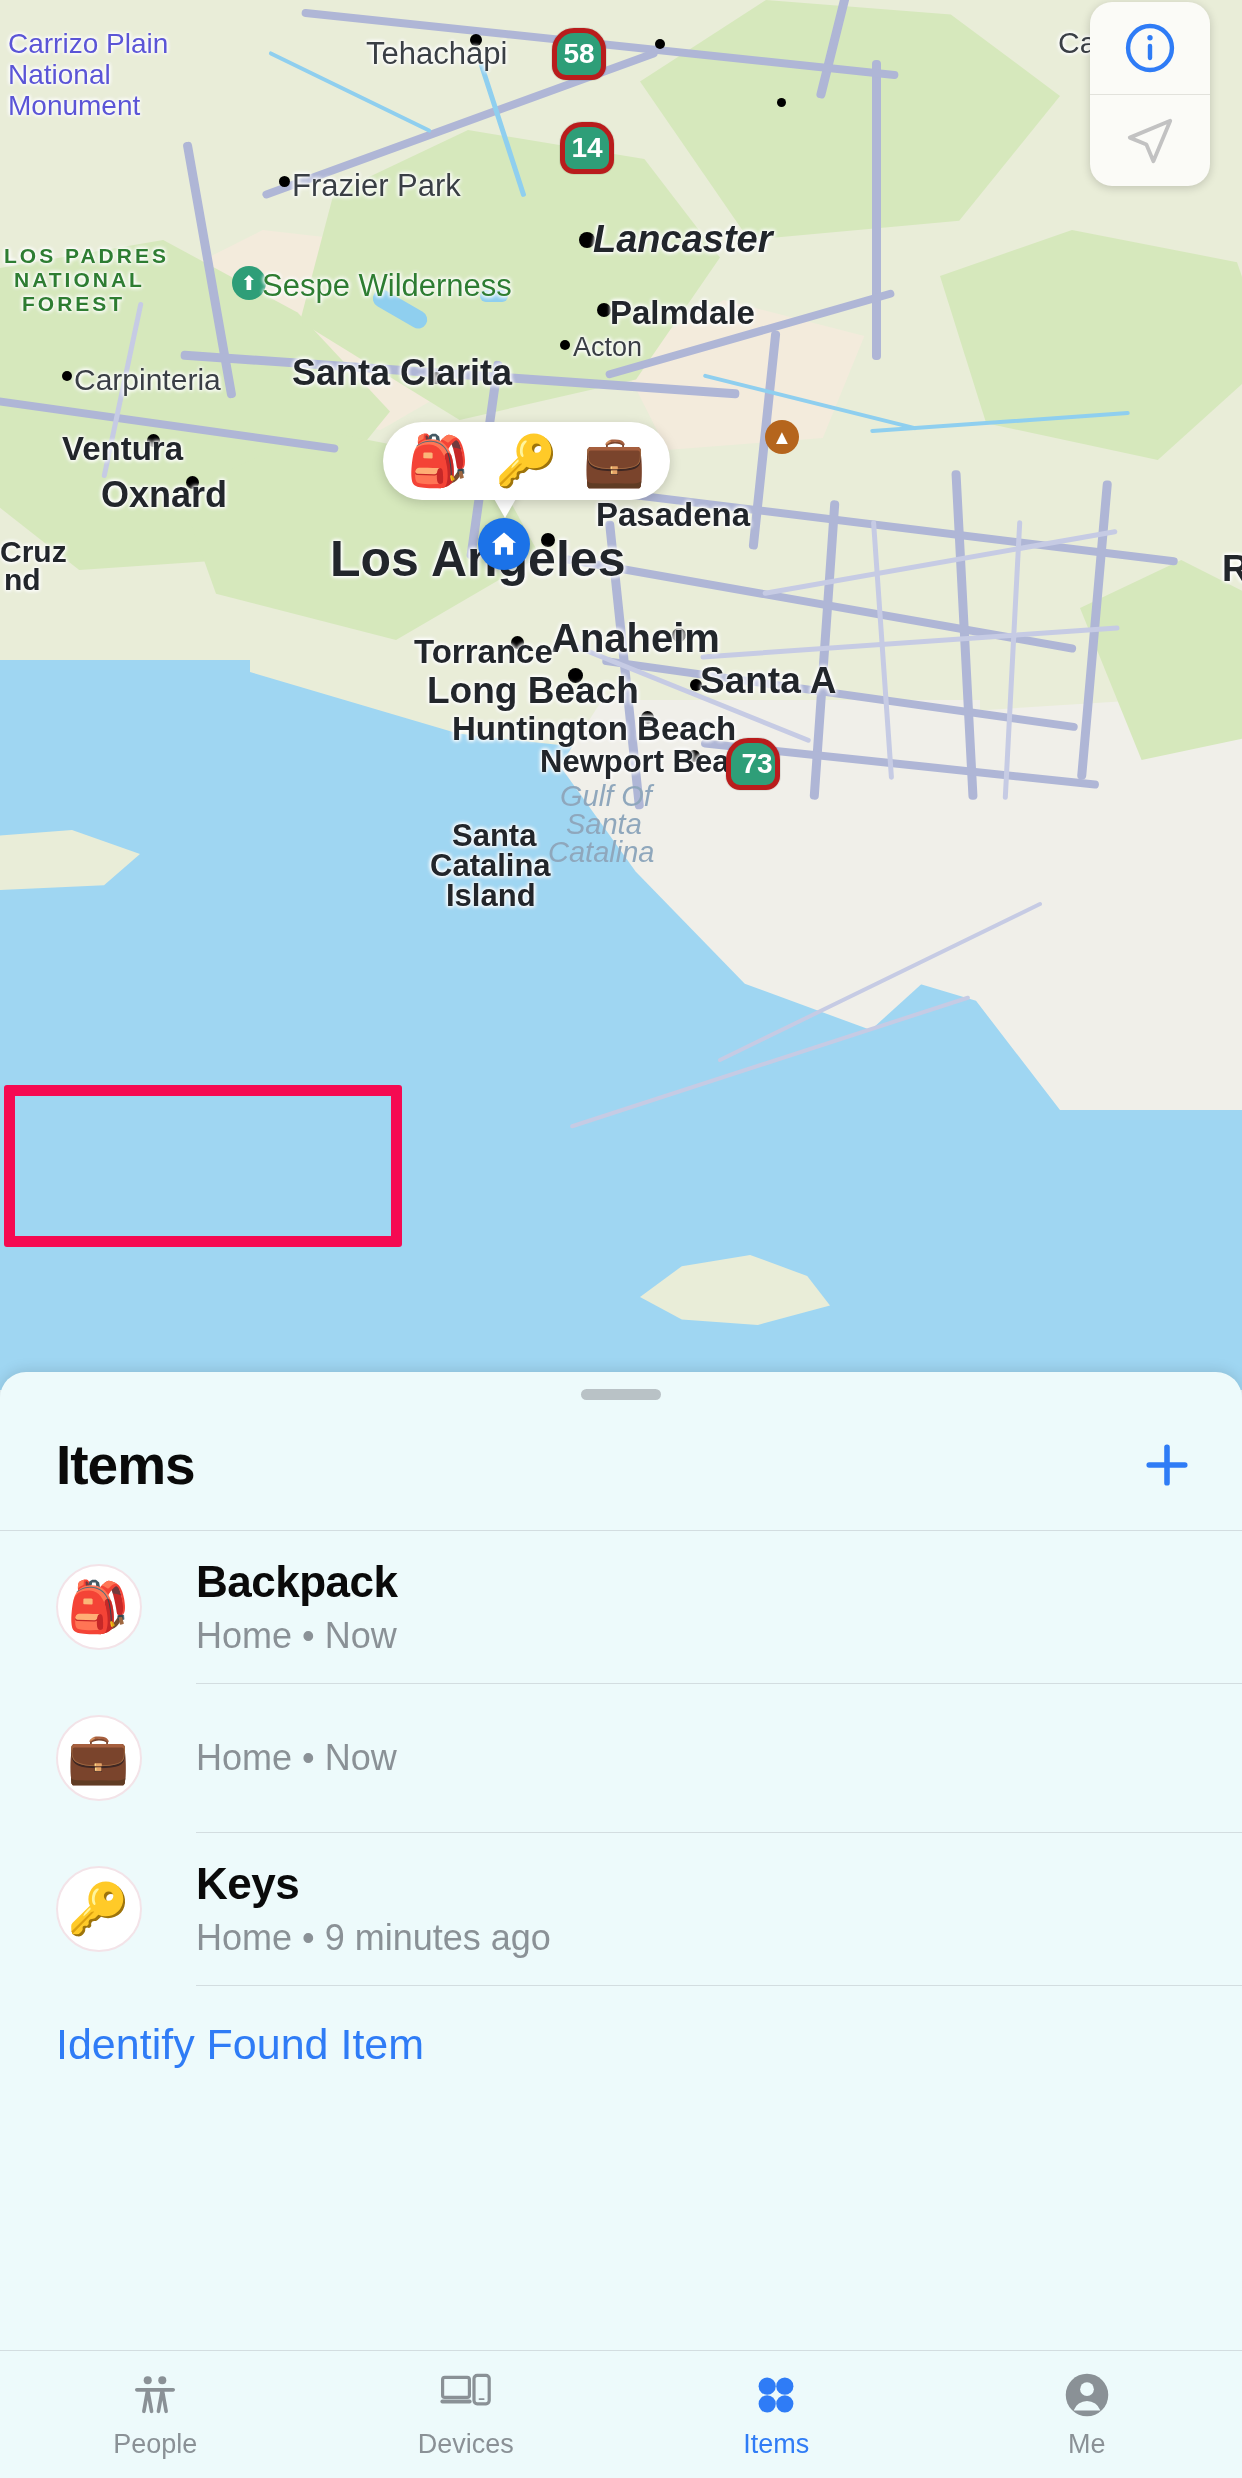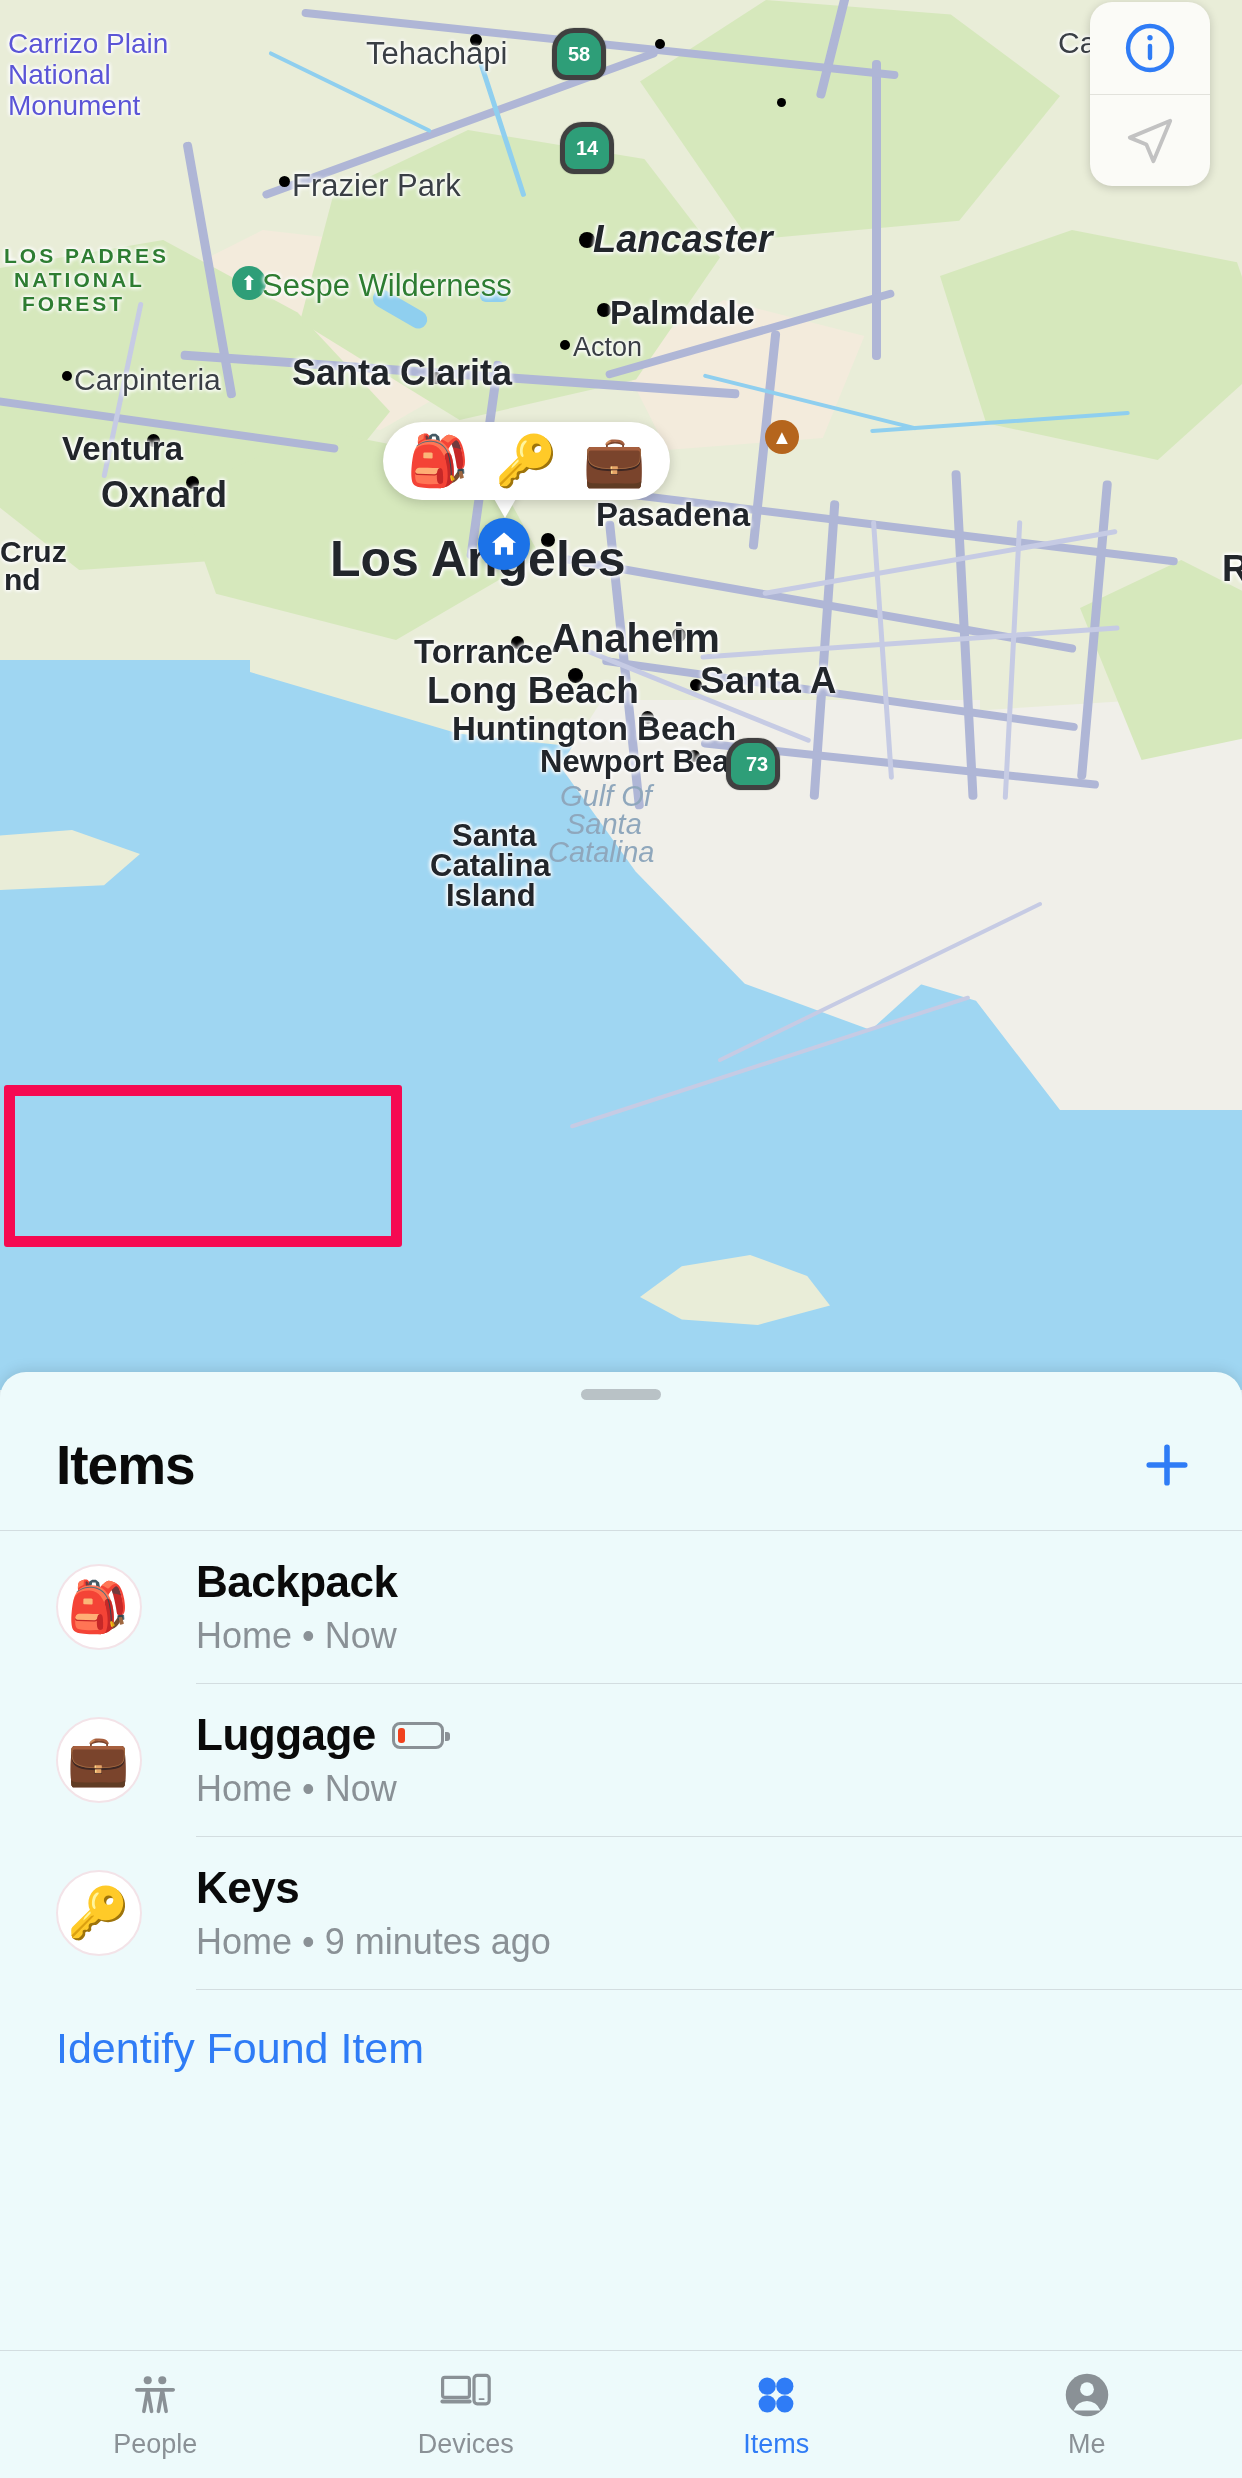--- a/index.html
+++ b/index.html
@@ -95,24 +95,24 @@
   .citydot {
     position:absolute; background:#000; border-radius:50%;
   }
   .citydot.ring {
     background:#fff; border:7px solid #000;
   }
 
   .shield {
     position:absolute; width:54px; height:52px;
     background:#2E9E78;
-    border:5px solid #404040;
+    border:5px solid #b91c1c;
     border-radius:22px 22px 14px 14px;
     display:flex; align-items:center; justify-content:center;
-    color:#fff; font-weight:bold; font-size:20px;
+    color:#fff; font-weight:bold; font-size:28px;
     box-shadow:0 0 0 1px rgba(0,0,0,.08);
   }
   .poi-marker {
     position:absolute; width:34px; height:34px; border-radius:50%;
     background:#2E9E78; display:flex; align-items:center; justify-content:center;
     color:#fff; font-size:20px; line-height:1;
   }
   .poi-marker.brown { background:#B5651D; }
 
   
@@ -417,26 +417,20 @@
           <div class="item-title-line">
             <div class="item-title">Backpack</div>
           </div>
           <div class="item-sub">Home • Now</div>
         </div>
       </div>
       <div class="hairline inset"></div>
       <div class="item-row">
         <div class="item-avatar">💼</div>
         <div class="item-text">
-          <div class="item-title-line">
-            <div class="item-title">Luggage</div>
-            <div class="battery">
-              <div class="battery-fill" style="width: 18%; background: rgb(240, 66, 30);"></div>
-            </div>
-          </div>
           <div class="item-sub">Home • Now</div>
         </div>
       </div>
       <div class="hairline inset"></div>
       <div class="item-row">
         <div class="item-avatar">🔑</div>
         <div class="item-text">
           <div class="item-title-line">
             <div class="item-title">Keys</div>
           </div>

